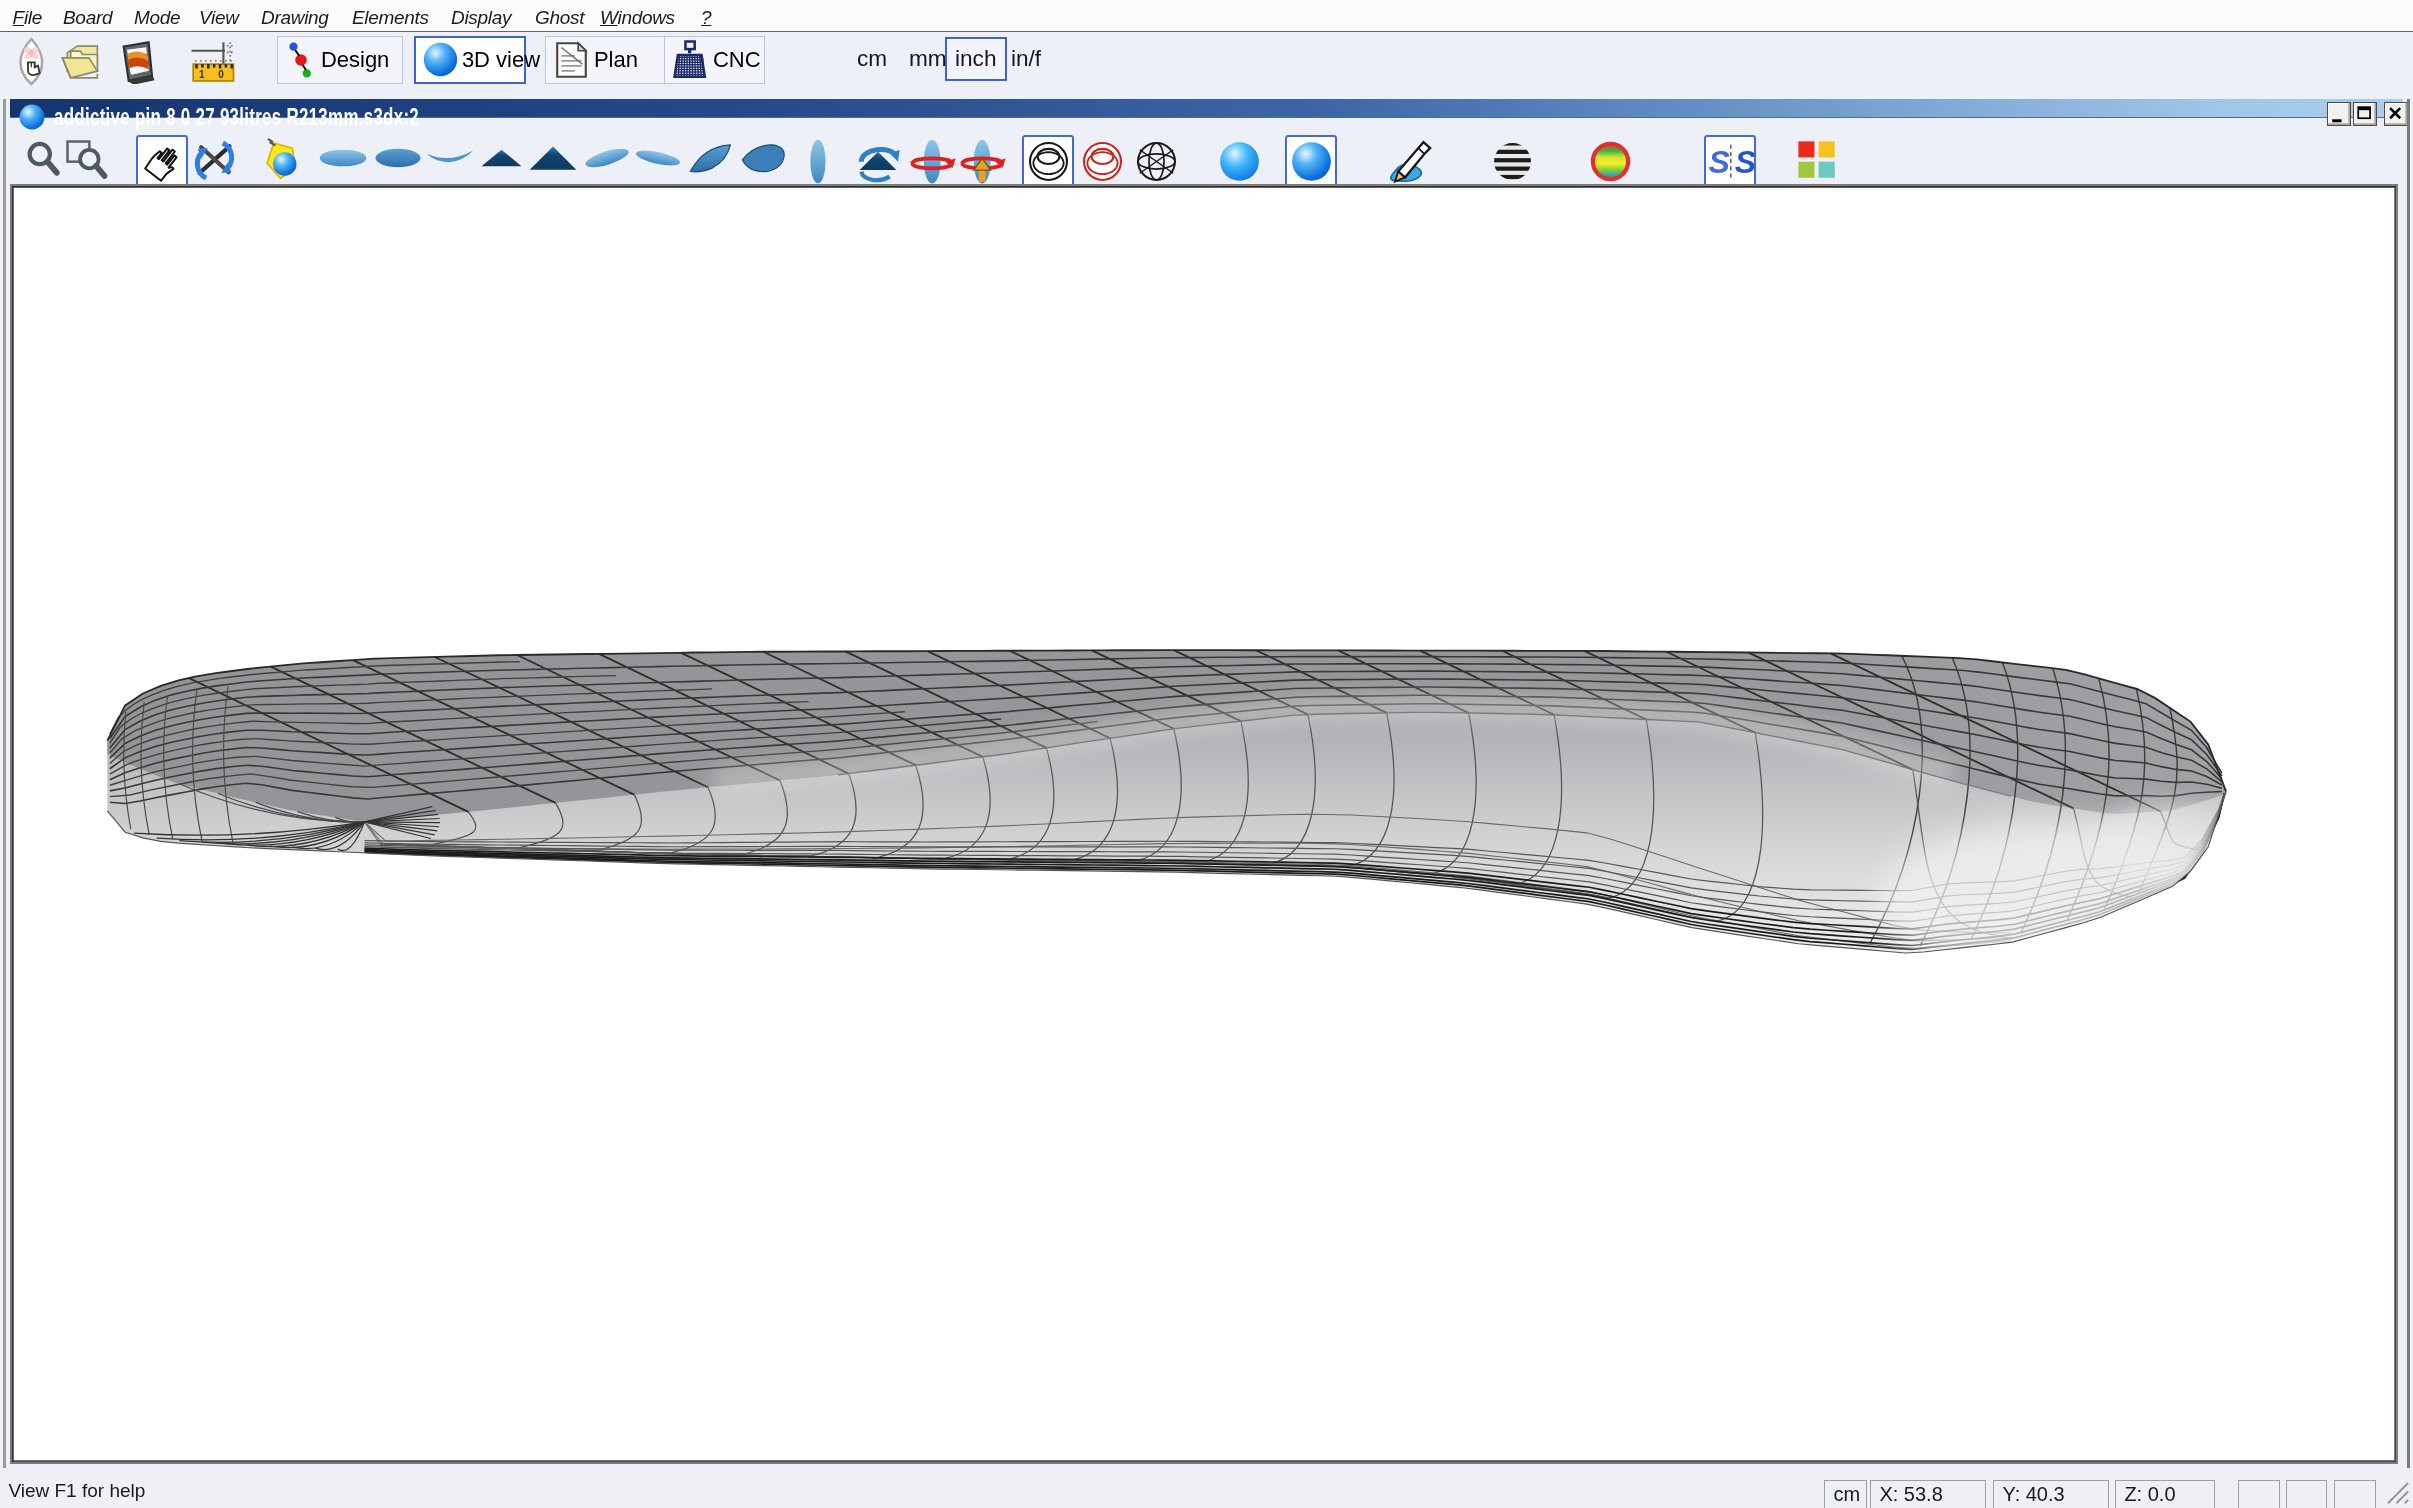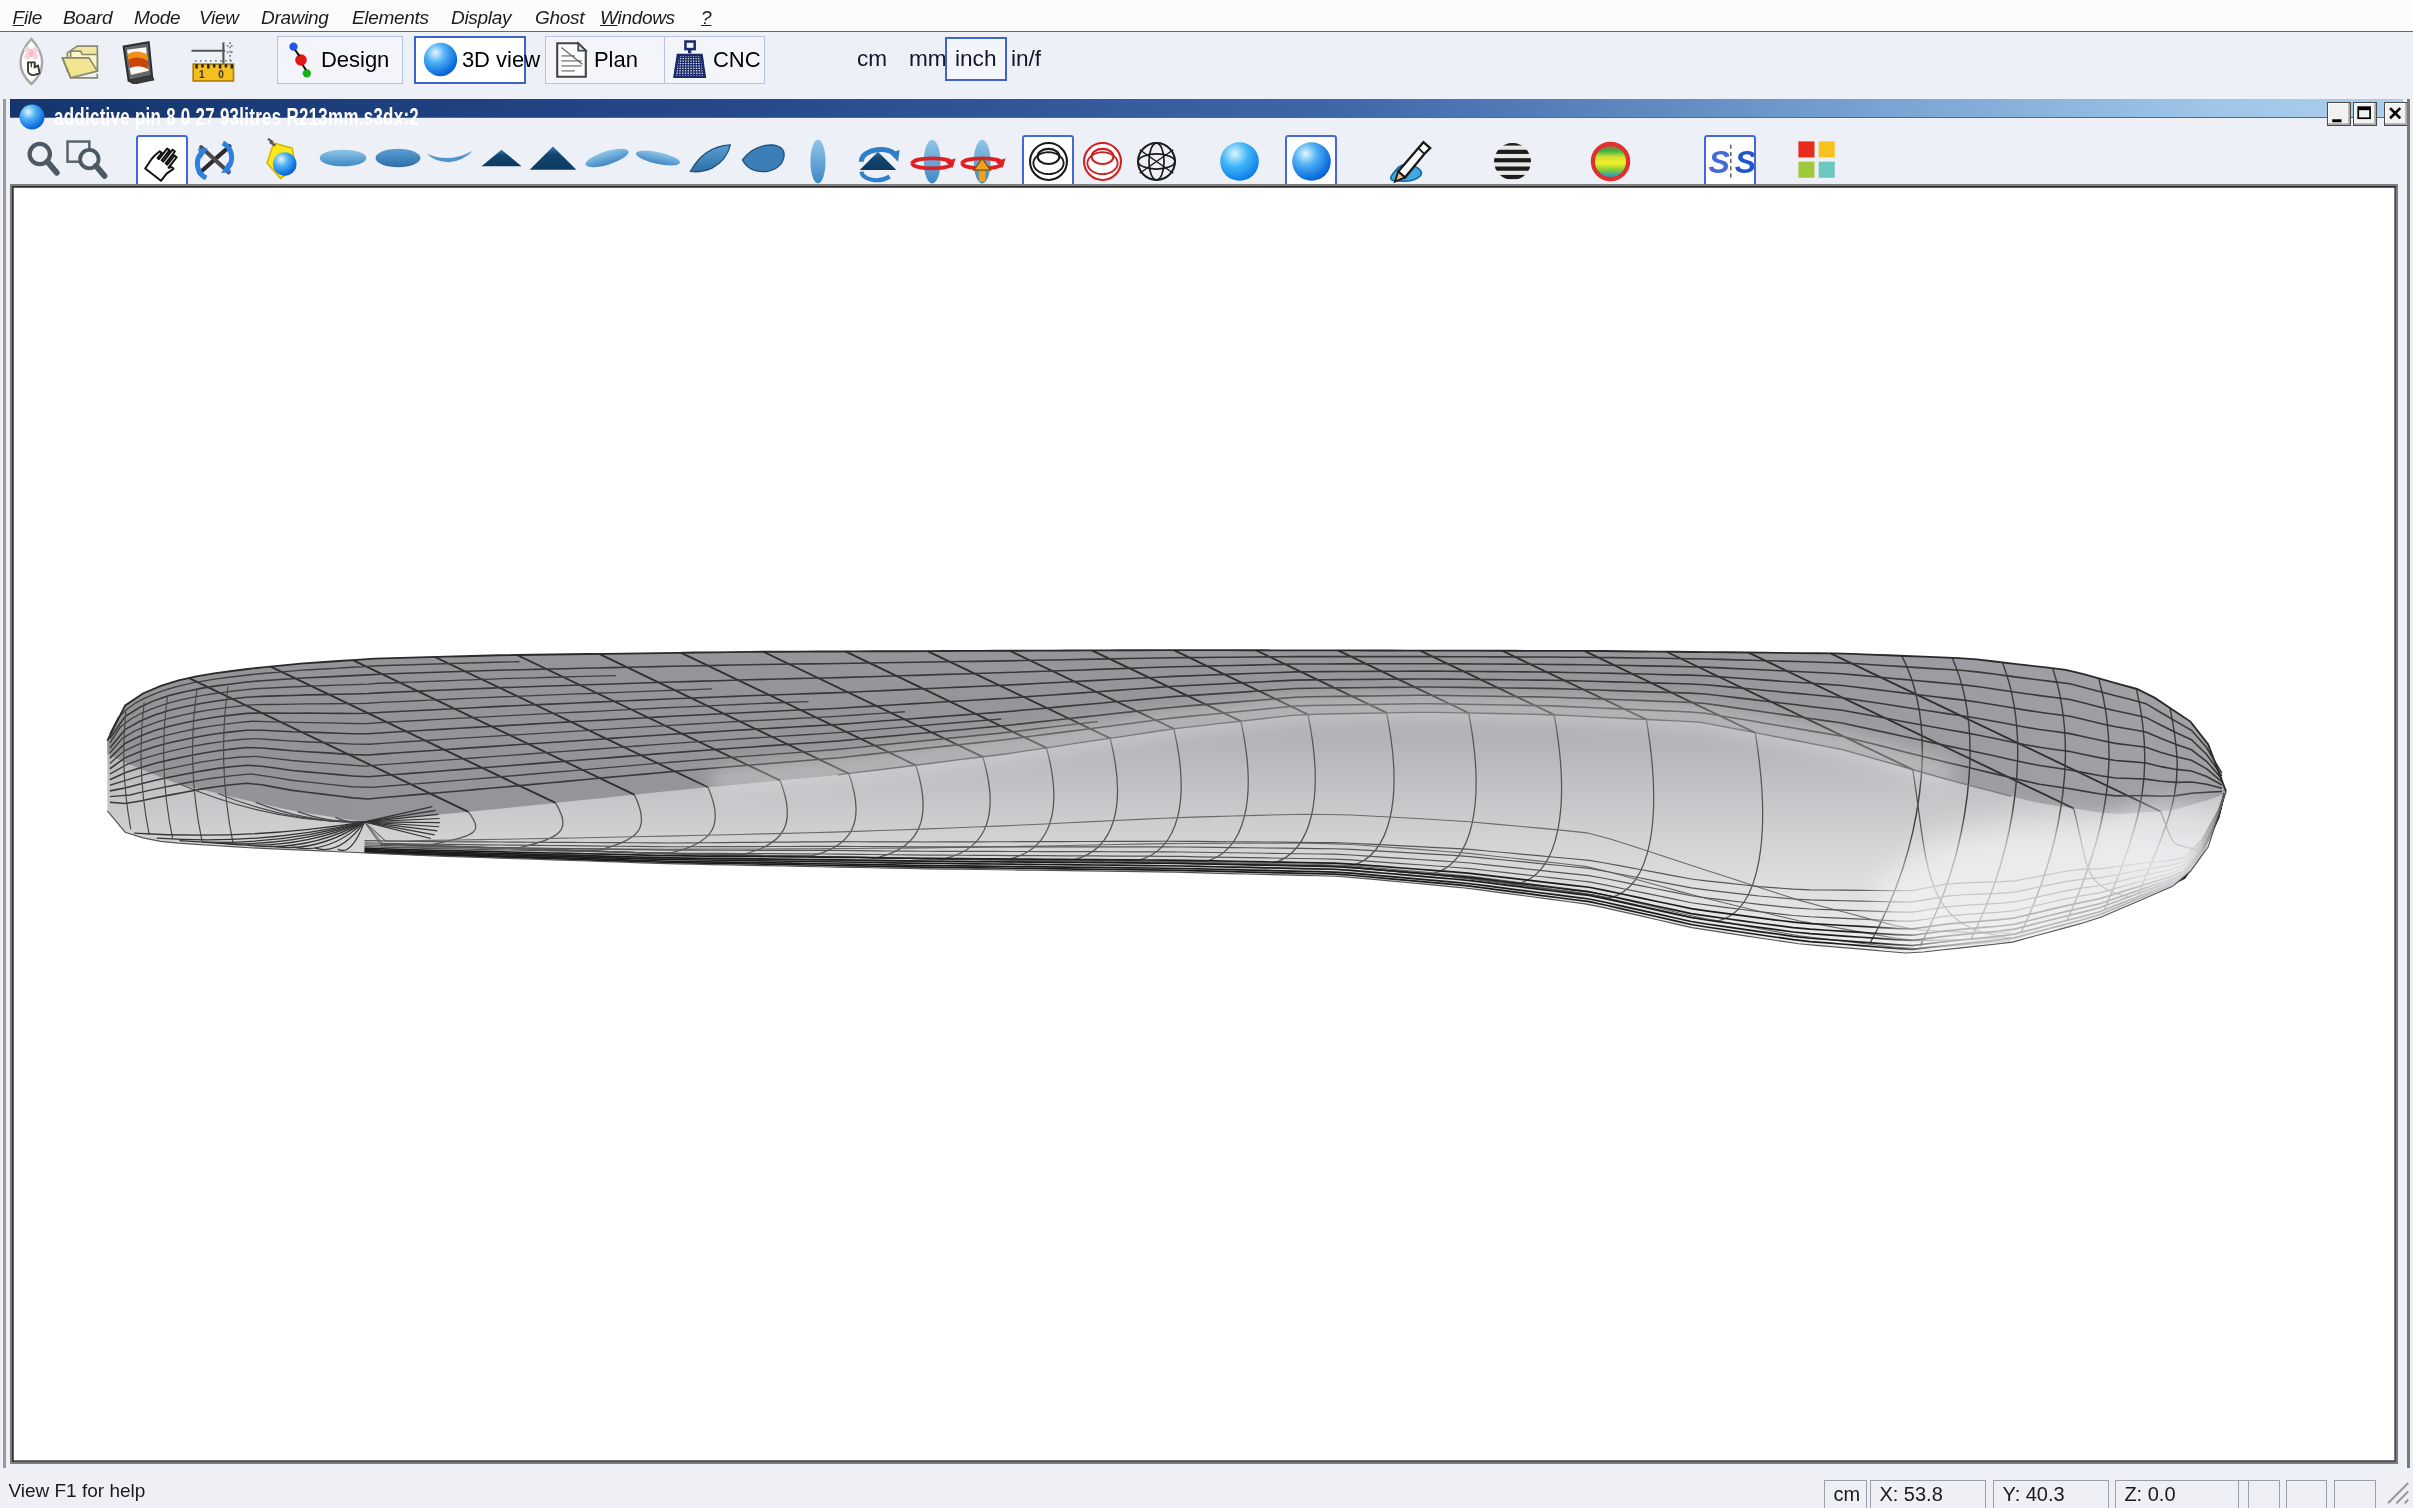--- a/index.html
+++ b/index.html
@@ -537,20 +537,20 @@
 </g>
 <path d="M1000.0 925.0L1028.6 921.4L1057.1 917.9L1085.7 914.3L1114.3 910.7L1142.9 907.1L1171.4 903.6L1200.0 900.0L1228.6 895.7L1257.1 891.4L1285.7 887.1L1314.3 882.9L1342.9 878.6L1371.4 874.3L1400.0 870.0L1428.6 866.8L1457.1 863.5L1485.7 860.3L1514.3 857.0L1542.9 853.8L1571.4 852.6L1600.0 852.0L1628.6 851.4L1657.1 850.9L1685.7 850.3L1714.3 850.3L1742.9 850.9L1771.4 851.4L1800.0 852.0L1828.6 852.6L1857.1 853.4L1885.7 854.8L1914.3 856.2L1942.9 857.6L1971.4 859.1L2000.0 860.5L2028.6 861.9L2057.1 867.3L2085.7 872.8L2114.3 878.4L2142.9 883.9L2171.4 889.5L2200.0 895.0L2228.6 903.1L2257.1 911.3L2285.7 919.4L2314.3 927.5L2342.9 935.3L2371.4 942.8L2400.0 950.2" fill="none" stroke="#73737a" stroke-width="1.6" opacity="0.9"></path>
 <path d="M128.0 884.0L149.3 842.0L170.5 827.8L191.8 818.6L213.0 812.1L234.3 807.3L255.5 803.7L276.8 800.9L298.0 798.2L319.3 796.1L340.5 793.9L361.8 791.9L383.0 790.5L404.3 789.0L425.5 787.6L446.8 786.2L468.0 785.5L489.3 785.0L510.5 784.4L531.8 783.8L553.0 783.3L574.3 782.7L595.5 782.1L616.8 781.8L638.1 781.5L659.3 781.2L680.6 780.9L701.8 780.6L723.1 780.4L744.3 780.1L765.6 779.8L786.8 779.5L808.1 779.2L829.3 778.9L850.6 778.7L871.8 778.4L893.1 778.1L914.3 777.9L935.6 777.9L956.8 777.8L978.1 777.7L999.3 777.6L1020.6 777.5L1041.8 777.4L1063.1 777.3L1084.3 777.3L1105.6 777.2L1126.8 777.1L1148.1 777.0L1169.4 776.9L1190.6 776.8L1211.9 776.8L1233.1 776.7L1254.4 776.6L1275.6 776.5L1296.9 776.4L1318.1 776.3L1339.4 776.2L1360.6 776.2L1381.9 776.1L1403.1 776.0L1424.4 776.0L1445.6 776.1L1466.9 776.1L1488.1 776.2L1509.4 776.2L1530.6 776.3L1551.9 776.3L1573.1 776.3L1594.4 776.4L1615.6 776.4L1636.9 776.5L1658.2 776.5L1679.4 776.6L1700.7 776.6L1721.9 776.6L1743.2 776.7L1764.4 776.7L1785.7 776.8L1806.9 776.8L1828.2 776.9L1849.4 776.9L1870.7 776.9L1891.9 777.0L1913.2 777.1L1934.4 777.3L1955.7 777.6L1976.9 777.8L1998.2 778.0L2019.4 778.2L2040.7 778.4L2061.9 778.6L2083.2 778.8L2104.4 779.0L2125.7 779.3L2146.9 779.5L2168.2 779.7L2189.5 779.9L2210.7 780.4L2232.0 781.3L2253.2 782.1L2274.5 783.0L2295.7 783.8L2317.0 784.7L2338.2 785.5L2359.5 787.1L2380.7 789.6L2402.0 792.1L2423.2 794.5L2444.5 797.0L2465.7 799.5L2487.0 804.7L2508.2 810.6L2529.5 816.5L2550.7 822.4L2572.0 833.0L2593.2 847.2L2614.5 861.3L2635.7 888.6L2657.0 945.0" fill="none" stroke="#2a2a2a" stroke-width="2.2"></path>
 <path d="M2657.0 945.0L2635.7 1010.8L2614.5 1040.0L2593.2 1058.0L2572.0 1067.1L2550.7 1076.3L2529.5 1085.4L2508.2 1094.5L2487.0 1101.5L2465.7 1107.3L2444.5 1113.0L2423.2 1118.7L2402.0 1124.5L2380.7 1127.1L2359.5 1129.4L2338.2 1131.7L2317.0 1134.0L2295.7 1136.3L2274.5 1137.5L2253.2 1135.7L2232.0 1133.9L2210.7 1132.1L2189.5 1130.3L2168.2 1128.5L2146.9 1126.5L2125.7 1123.4L2104.4 1120.2L2083.2 1117.0L2061.9 1113.8L2040.7 1110.6L2019.4 1107.2L1998.2 1102.4L1976.9 1097.5L1955.7 1092.7L1934.4 1087.8L1913.2 1083.0L1891.9 1078.9L1870.7 1076.1L1849.4 1073.3L1828.2 1070.4L1806.9 1067.6L1785.7 1064.8L1764.4 1061.9L1743.2 1059.4L1721.9 1057.4L1700.7 1055.4L1679.4 1053.4L1658.2 1051.4L1636.9 1049.4L1615.6 1047.5L1594.4 1045.9L1573.1 1045.3L1551.9 1044.8L1530.6 1044.3L1509.4 1043.7L1488.1 1043.2L1466.9 1042.7L1445.6 1042.1L1424.4 1041.6L1403.1 1041.1L1381.9 1040.8L1360.6 1040.5L1339.4 1040.2L1318.1 1039.9L1296.9 1039.6L1275.6 1039.3L1254.4 1039.1L1233.1 1038.8L1211.9 1038.5L1190.6 1038.2L1169.4 1037.9L1148.1 1037.6L1126.8 1037.4L1105.6 1037.1L1084.3 1036.7L1063.1 1036.3L1041.8 1035.8L1020.6 1035.4L999.3 1035.0L978.1 1034.6L956.8 1034.1L935.6 1033.7L914.3 1033.3L893.1 1032.9L871.8 1032.4L850.6 1032.0L829.3 1031.6L808.1 1031.2L786.8 1030.6L765.6 1029.9L744.3 1029.1L723.1 1028.4L701.8 1027.7L680.6 1027.0L659.3 1026.3L638.1 1025.6L616.8 1024.9L595.5 1024.2L574.3 1023.5L553.0 1022.8L531.8 1022.1L510.5 1021.4L489.3 1020.5L468.0 1019.6L446.8 1018.6L425.5 1017.6L404.3 1016.7L383.0 1015.7L361.8 1014.8L340.5 1013.8L319.3 1012.9L298.0 1011.9L276.8 1010.5L255.5 1009.2L234.3 1007.9L213.0 1006.3L191.8 1004.2L170.5 1000.1L149.3 993.4L128.0 968.0" fill="none" stroke="#555" stroke-width="1.4"></path>
 </svg>
 <div id="statusbar">
   <span class="msg">View F1 for help</span>
   <div class="cell" style="left:1824px;width:43px">cm</div>
   <div class="cell" style="left:1870px;width:116px">X: 53.8</div>
   <div class="cell" style="left:1993px;width:116px">Y: 40.3</div>
-  <div class="cell" style="left:2115px;width:134px">Z: 0.0</div>
+  <div class="cell" style="left:2115px;width:100px">Z: 0.0</div>
   <div class="cell" style="left:2238px;width:42px"></div>
   <div class="cell" style="left:2286px;width:41px"></div>
   <div class="cell" style="left:2334px;width:42px"></div>
   <svg width="28.5" height="28.5" style="position:absolute;left:2383px;top:10px" viewBox="0 0 34 34">
     <path d="M30 6 L6 30 M30 16 L16 30 M30 26 L26 30" stroke="#999" stroke-width="2.5"></path>
   </svg>
 </div>
 
 </body></html>

